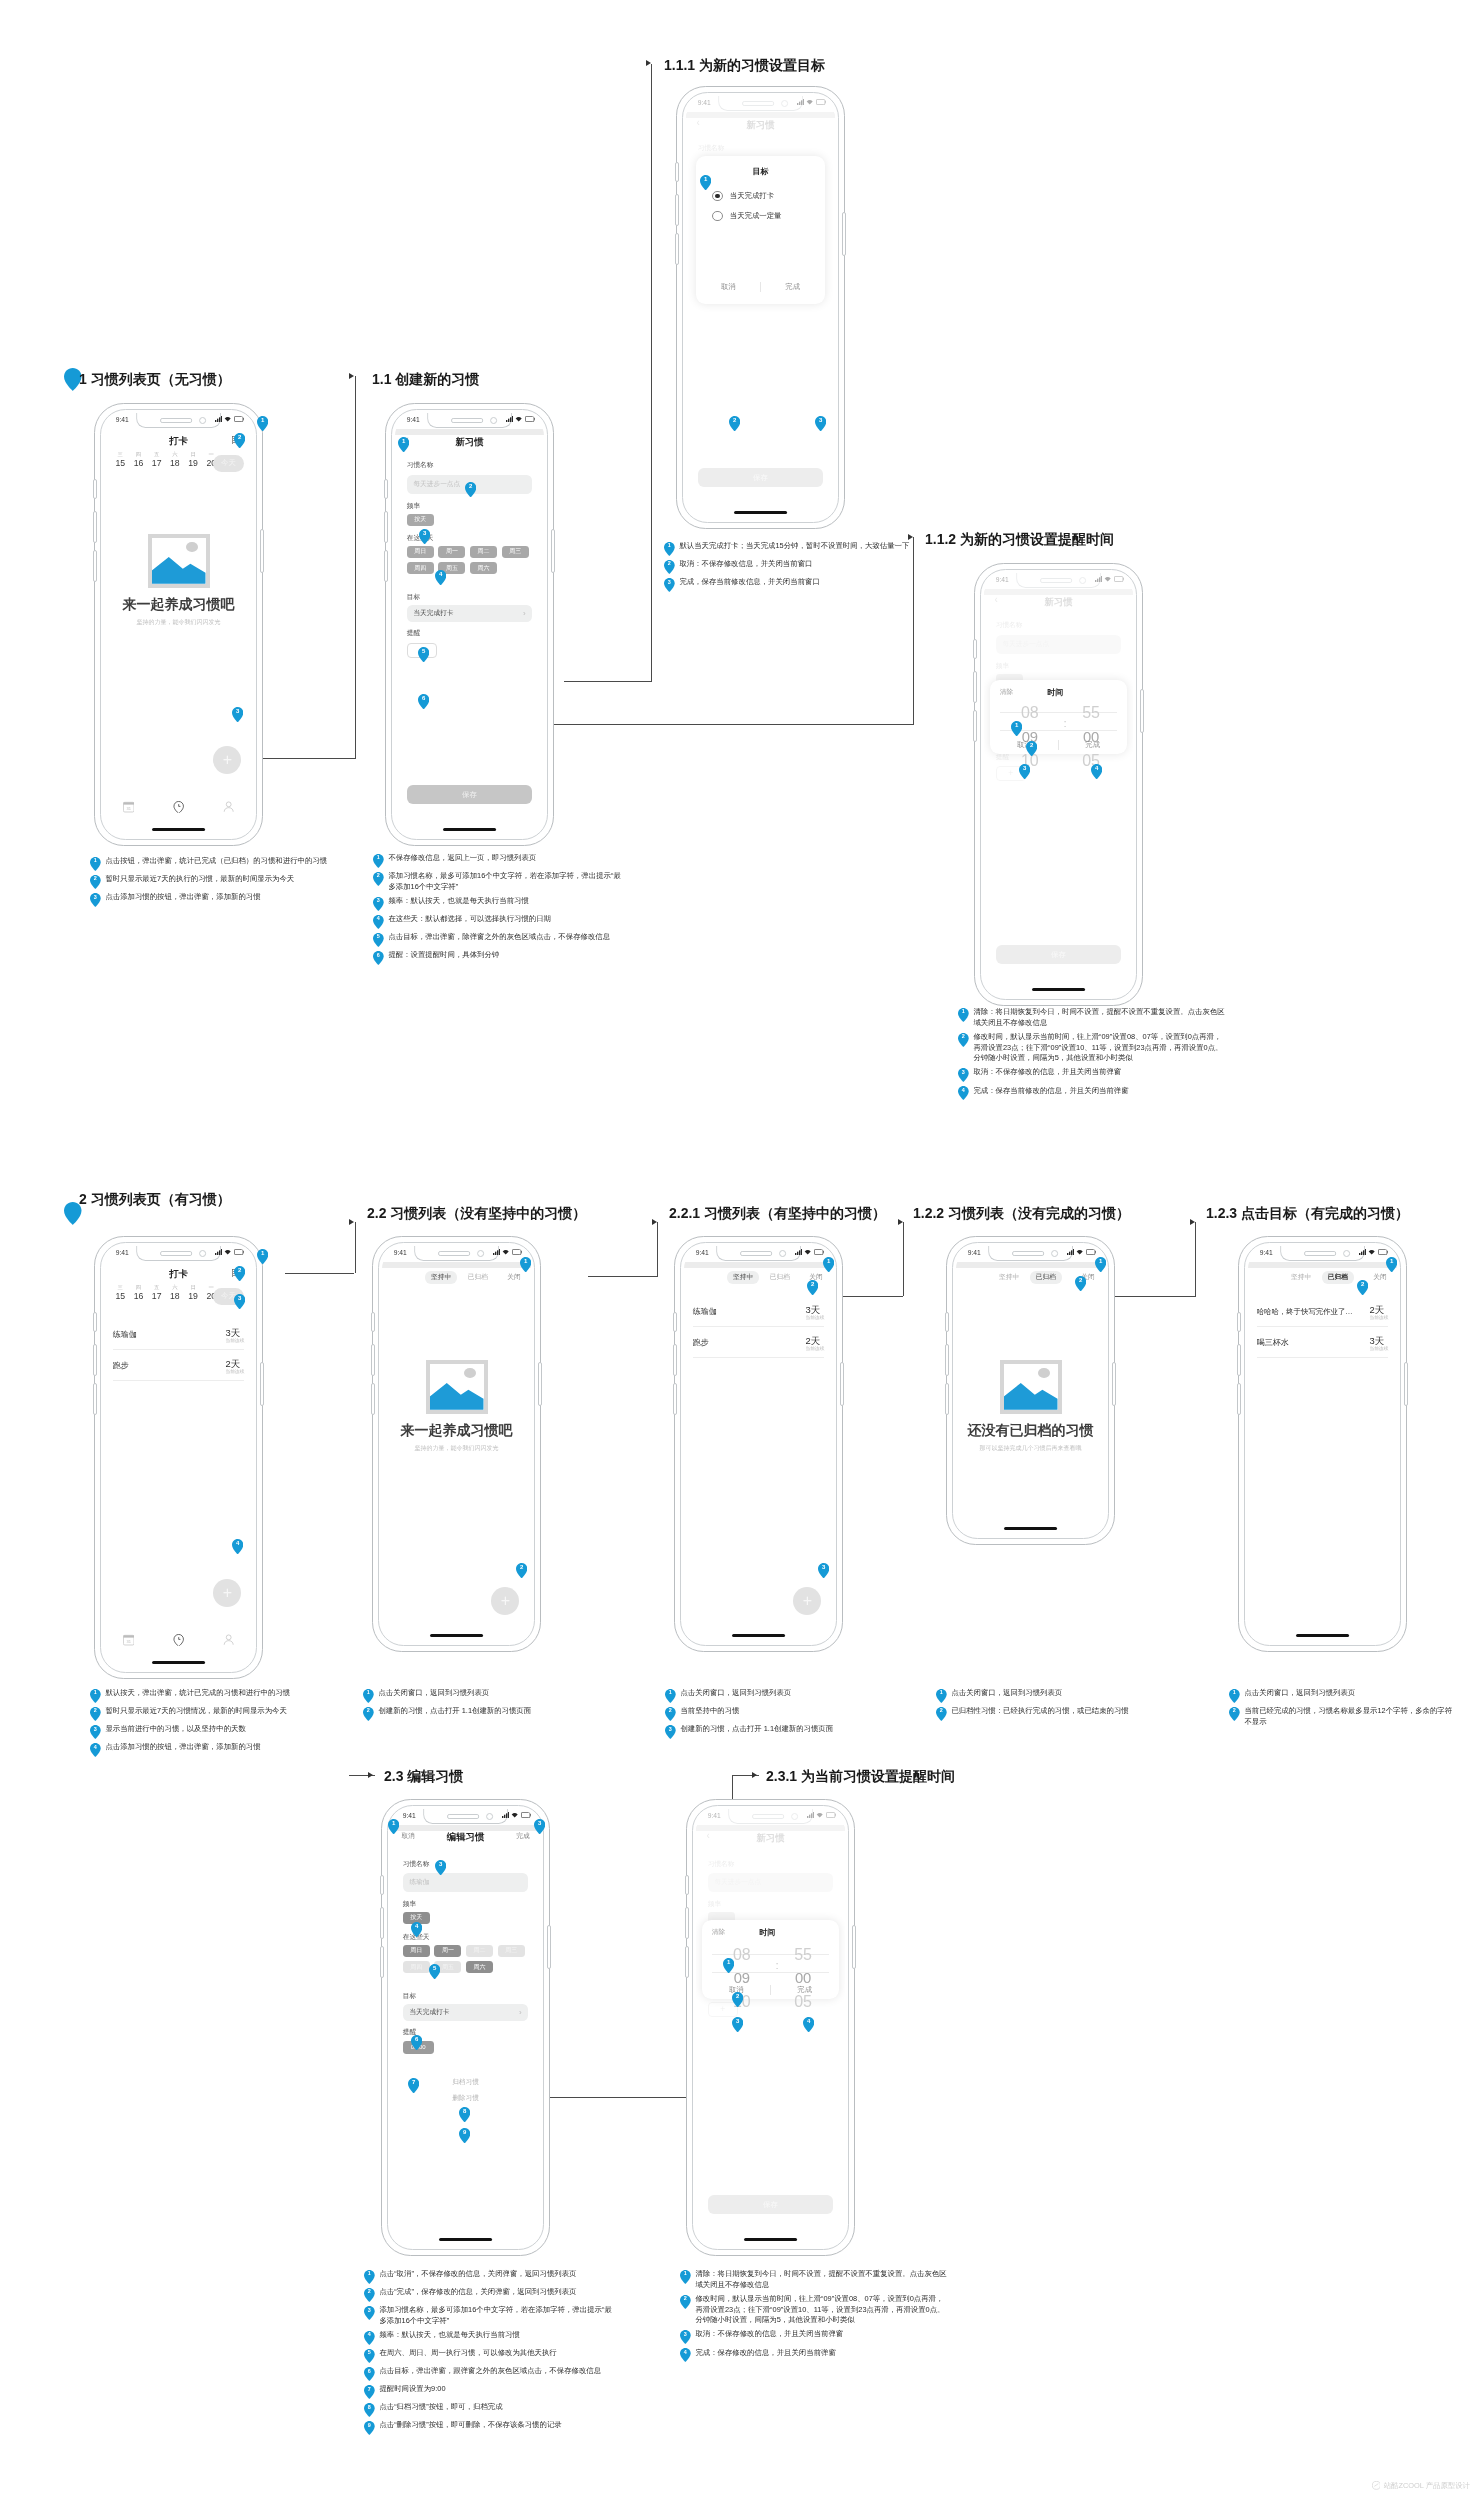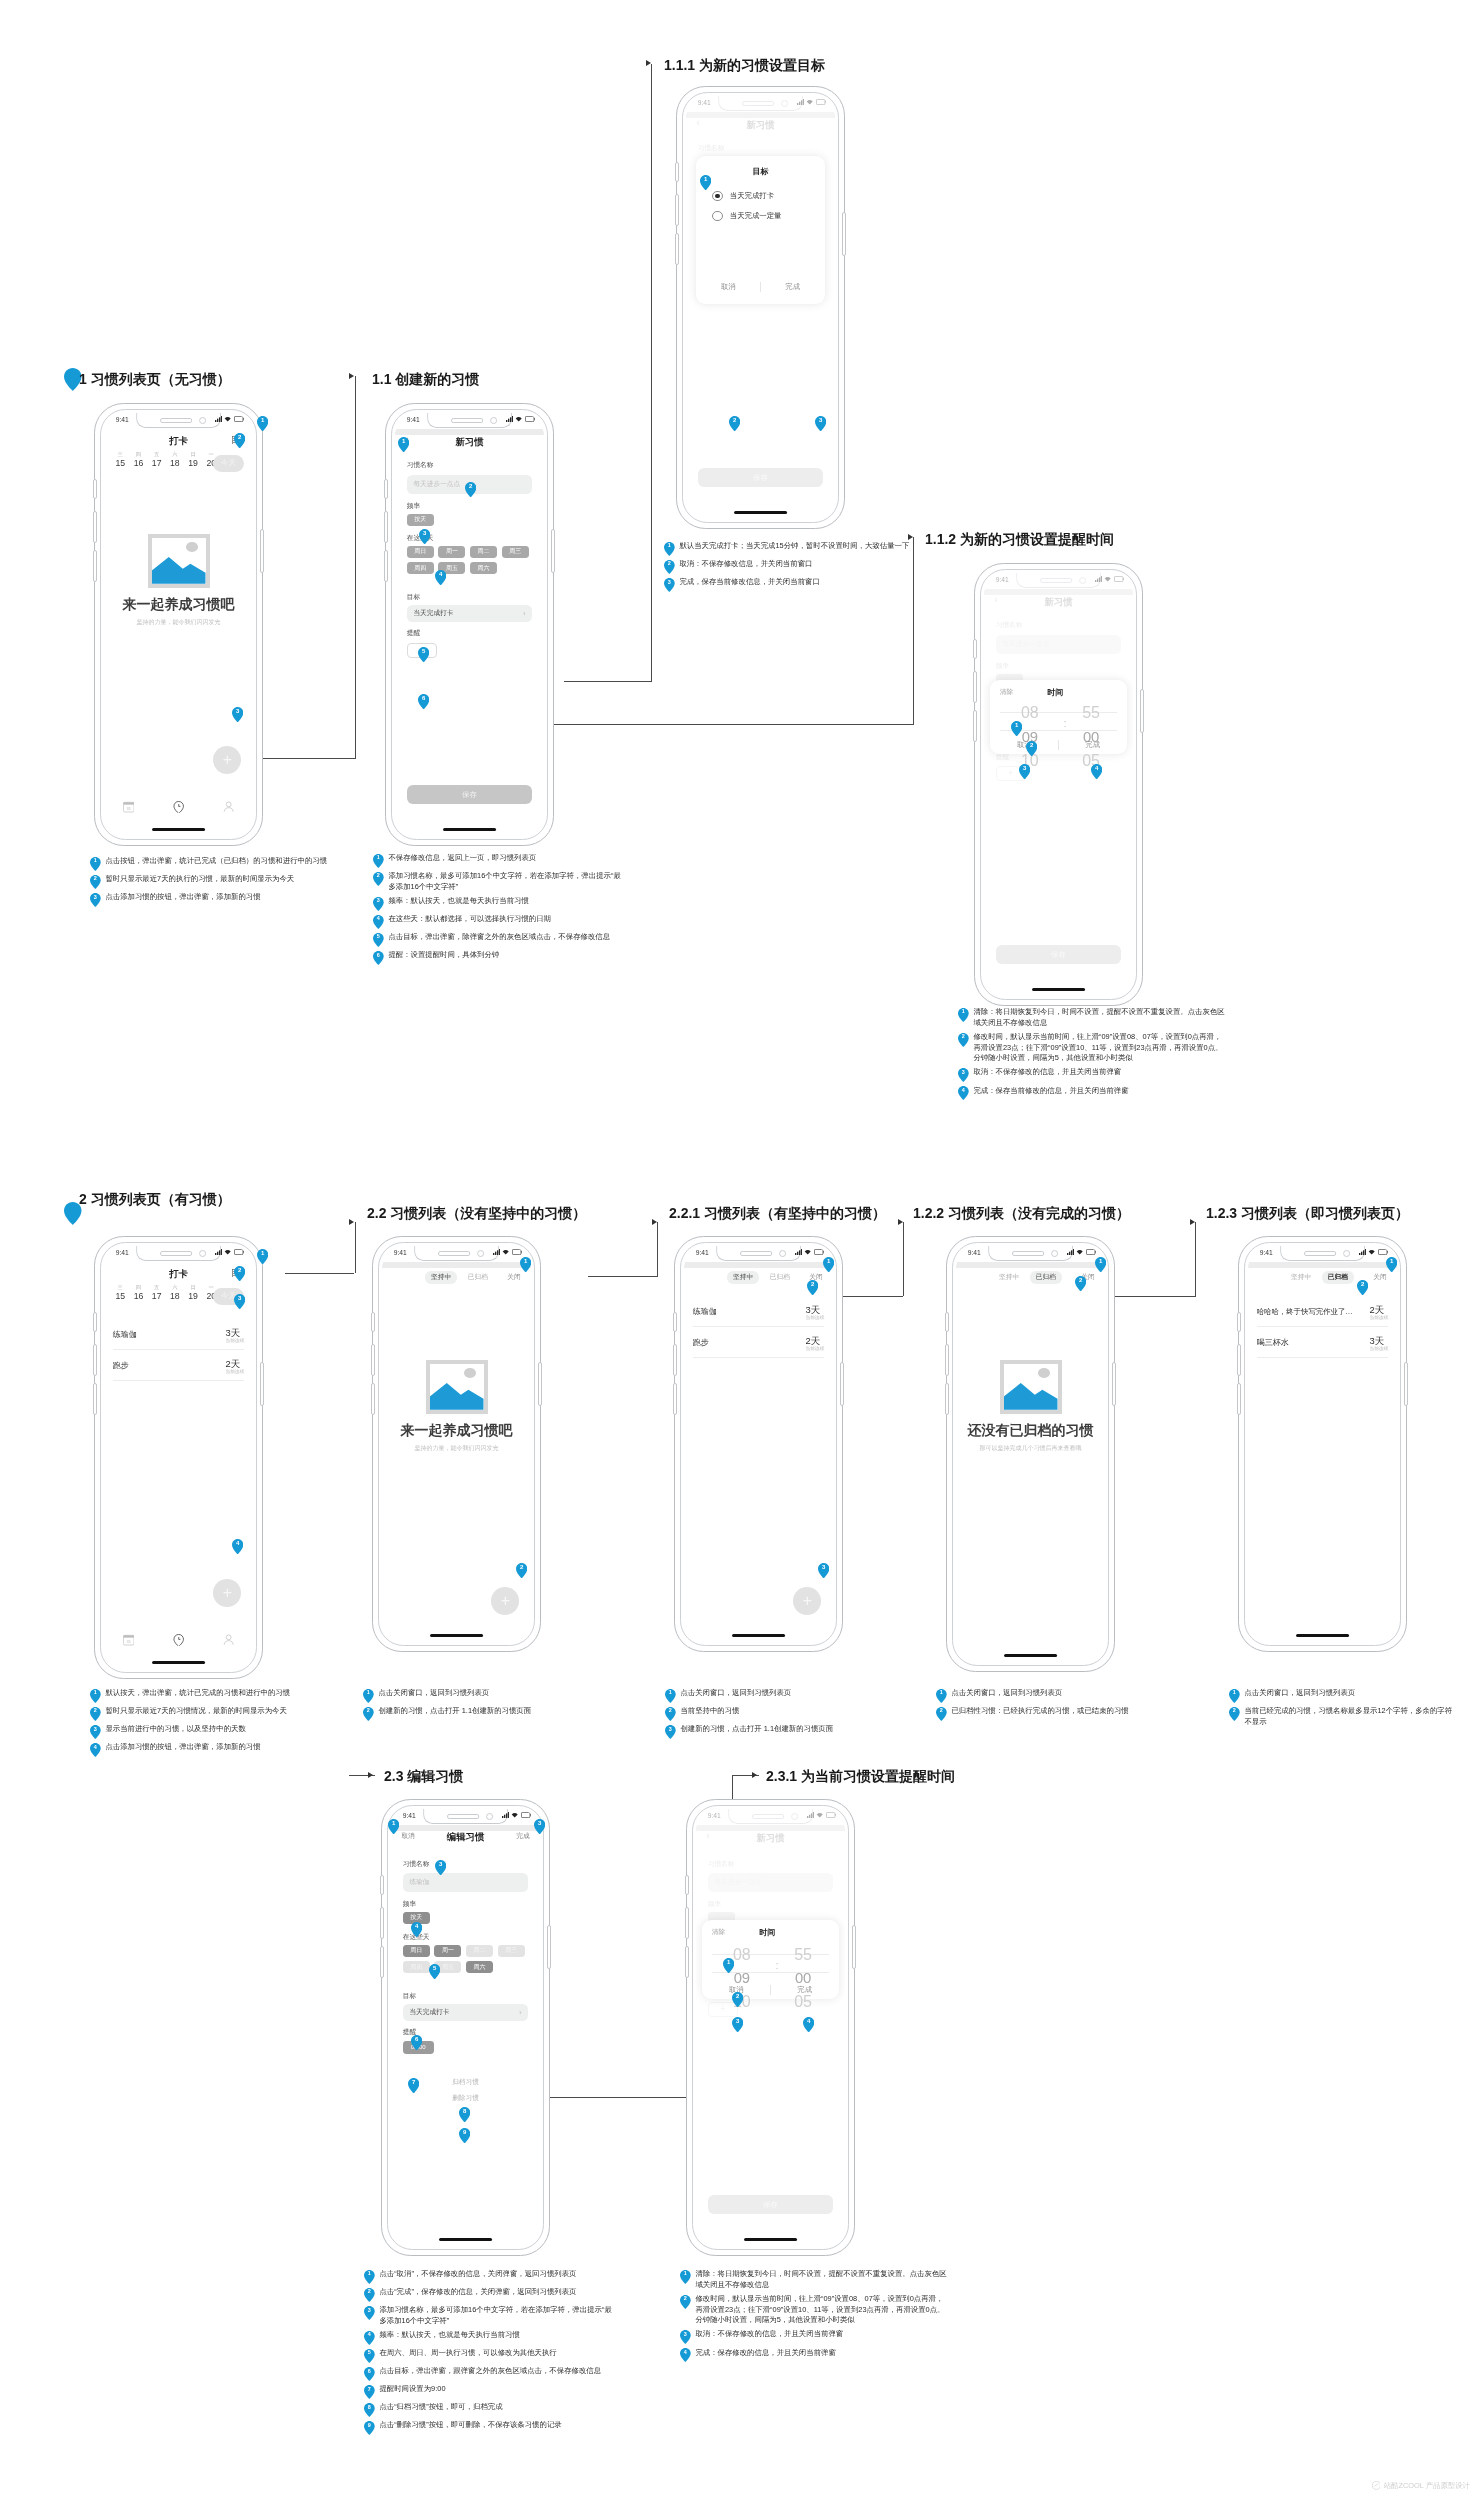--- a/index.html
+++ b/index.html
@@ -1048,21 +1048,21 @@
           <svg viewBox="0 0 16 21">
             <path d="M8 0C3.6 0 0 3.6 0 8c0 6 8 13 8 13s8-7 8-13c0-4.4-3.6-8-8-8z" fill="#159ad6"></path>
           </svg>
           <span class="n">3</span>
         </span>
         <span class="txt">创建新的习惯，点击打开 1.1创建新的习惯页面</span>
       </div>
 </div>
 
 <div class="sec-title" style="left:913px;top:1205px;">1.2.2 习惯列表（没有完成的习惯）</div>
-<div class="phone" style="left:946px;top:1236px;width:169px;height:436px;">
+<div class="phone" style="left:946px;top:1236px;width:169px;height:309px;">
   <div class="btn-side" style="left:-2px;top:75px;width:2px;height:17.5px;"></div>
   <div class="btn-side" style="left:-2px;top:107px;width:2px;height:29.6px;"></div>
   <div class="btn-side" style="left:-2px;top:146px;width:2px;height:29.6px;"></div>
   <div class="btn-side" style="right:-2px;top:125px;width:2px;height:42px;"></div>
   <div class="screen">
     <div class="notch">
           <span class="spk"></span>
           <span class="cam"></span>
         </div>
     <div class="statusbar">
@@ -1126,21 +1126,21 @@
         <span class="pinwrap">
           <svg viewBox="0 0 16 21">
             <path d="M8 0C3.6 0 0 3.6 0 8c0 6 8 13 8 13s8-7 8-13c0-4.4-3.6-8-8-8z" fill="#159ad6"></path>
           </svg>
           <span class="n">2</span>
         </span>
         <span class="txt">已归档性习惯：已经执行完成的习惯，或已结束的习惯</span>
       </div>
 </div>
 
-<div class="sec-title" style="left:1206px;top:1205px;">1.2.3 习惯列表（即习惯列表页）</div>
+<div class="sec-title" style="left:1206px;top:1205px;">1.2.3 点击目标（有完成的习惯）</div>
 <div class="phone" style="left:1238px;top:1236px;width:169px;height:416px;">
   <div class="btn-side" style="left:-2px;top:75px;width:2px;height:17.5px;"></div>
   <div class="btn-side" style="left:-2px;top:107px;width:2px;height:29.6px;"></div>
   <div class="btn-side" style="left:-2px;top:146px;width:2px;height:29.6px;"></div>
   <div class="btn-side" style="right:-2px;top:125px;width:2px;height:42px;"></div>
   <div class="screen">
     <div class="notch">
           <span class="spk"></span>
           <span class="cam"></span>
         </div>

